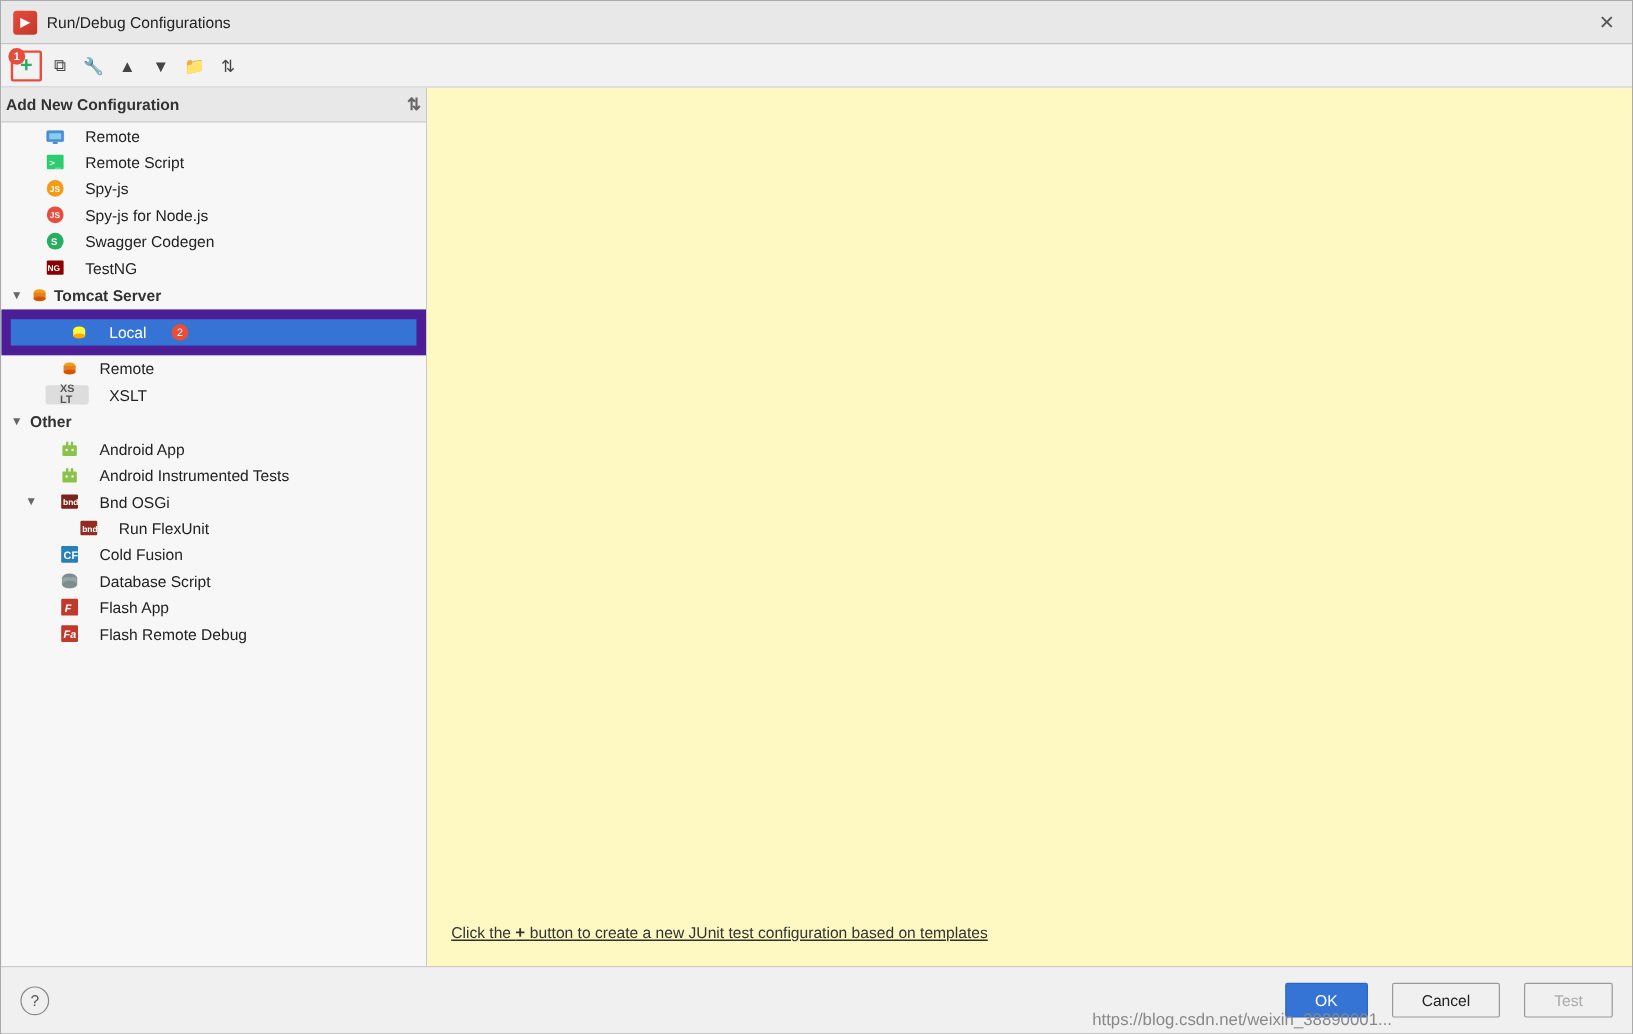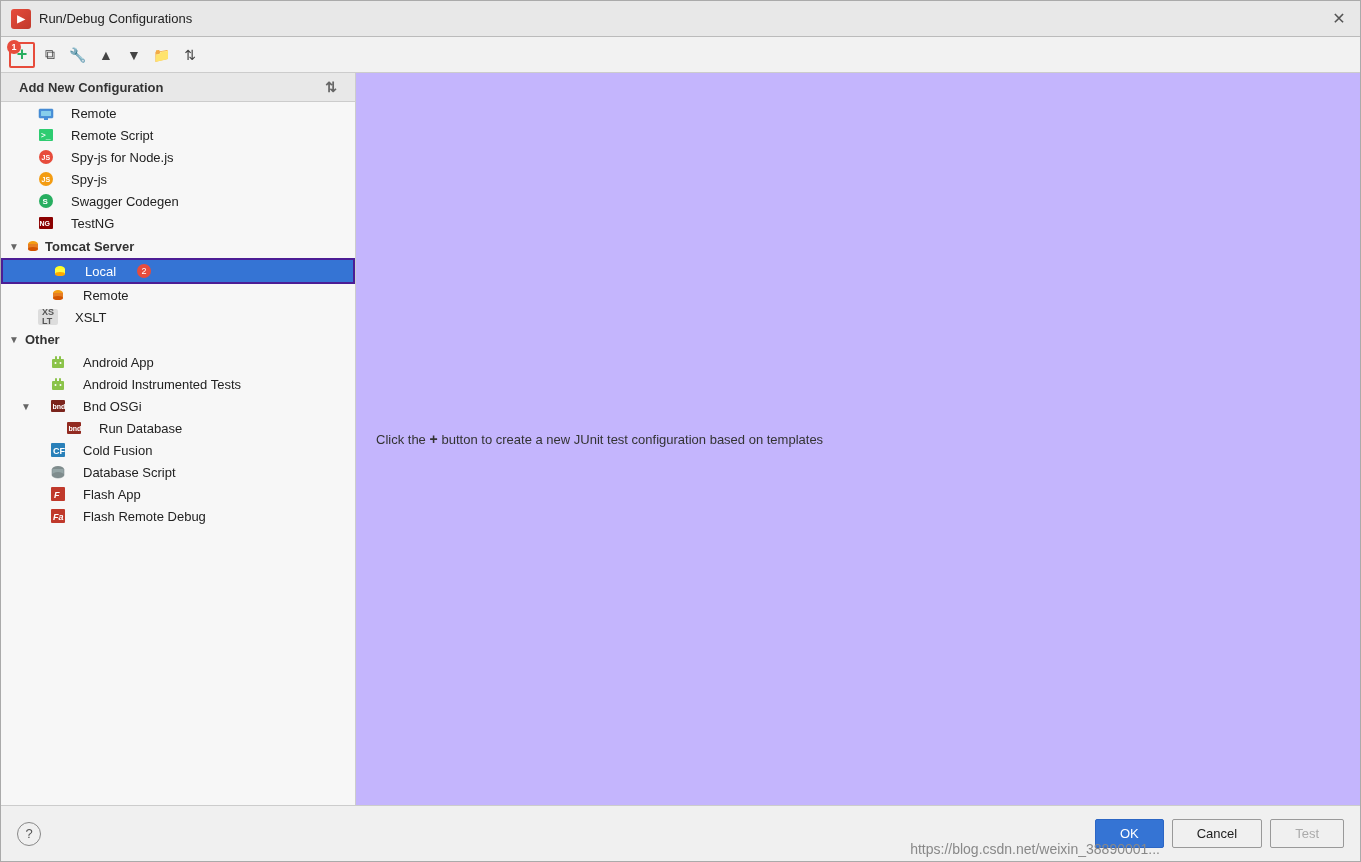--- a/index.html
+++ b/index.html
@@ -118,21 +118,21 @@
       min-width: 355px;
       background: #f7f7f7;
       border-right: 1px solid #ccc;
       display: flex;
       flex-direction: column;
       overflow: hidden;
     }
     .left-panel-header {
       background: #e8e8e8;
       border-bottom: 1px solid #ccc;
-      padding: 6px 18px;
+      padding: 6px 4px;
       display: flex;
       align-items: center;
       justify-content: space-between;
       font-weight: 600;
       color: #333;
       font-size: 13px;
     }
     .filter-icon {
       color: #666;
       font-size: 14px;
@@ -179,24 +179,25 @@
       display: flex;
       align-items: center;
       padding: 4px 8px;
       font-weight: 600;
       color: #333;
       cursor: pointer;
       gap: 4px;
     }
     .right-panel {
       flex: 1;
-      background: #c4b5fd;
+      background: #fef9c3;
       padding: 20px;
       display: flex;
-      align-items: center;
+      align-items: flex-end;
+      text-decoration: underline;
     }
     .hint-text {
       font-size: 13px;
       color: #333;
     }
     .hint-plus {
       font-size: 14px;
       font-weight: bold;
       color: #333;
     }
@@ -217,21 +218,21 @@
       background: none;
       cursor: pointer;
       display: flex;
       align-items: center;
       justify-content: center;
       font-size: 13px;
       color: #555;
     }
     .bottom-buttons {
       display: flex;
-      gap: 8px;
+      gap: 20px;
     }
     .btn {
       padding: 6px 24px;
       border: 1px solid #999;
       cursor: pointer;
       font-size: 13px;
       border-radius: 2px;
       background: #f0f0f0;
       color: #222;
     }
@@ -325,36 +326,36 @@
               <text x="3" y="11" font-size="8" fill="white" font-family="monospace">&gt;_</text>
             </svg>
           </span>
           <span class="item-label">Remote Script</span>
         </div>
 
         <div class="tree-item">
           <span class="expand-arrow">&nbsp;</span>
           <span class="item-icon">
             <svg width="16" height="16" viewBox="0 0 16 16">
+              <circle cx="8" cy="8" r="7" fill="#f39c12"></circle>
+              <text x="3.5" y="11" font-size="7" fill="white" font-family="Arial" font-weight="bold">JS</text>
+            </svg>
+          </span>
+          <span class="item-label">Spy-js</span>
+        </div>
+
+        <div class="tree-item">
+          <span class="expand-arrow">&nbsp;</span>
+          <span class="item-icon">
+            <svg width="16" height="16" viewBox="0 0 16 16">
               <circle cx="8" cy="8" r="7" fill="#e74c3c"></circle>
               <text x="3.5" y="11" font-size="7" fill="white" font-family="Arial" font-weight="bold">JS</text>
             </svg>
           </span>
           <span class="item-label">Spy-js for Node.js</span>
-        </div>
-
-        <div class="tree-item">
-          <span class="expand-arrow">&nbsp;</span>
-          <span class="item-icon">
-            <svg width="16" height="16" viewBox="0 0 16 16">
-              <circle cx="8" cy="8" r="7" fill="#f39c12"></circle>
-              <text x="3.5" y="11" font-size="7" fill="white" font-family="Arial" font-weight="bold">JS</text>
-            </svg>
-          </span>
-          <span class="item-label">Spy-js</span>
         </div>
 
         <div class="tree-item">
           <span class="expand-arrow">&nbsp;</span>
           <span class="item-icon">
             <svg width="16" height="16" viewBox="0 0 16 16">
               <circle cx="8" cy="8" r="7" fill="#27ae60"></circle>
               <text x="4.5" y="11" font-size="8" fill="white" font-family="Arial" font-weight="bold">S</text>
             </svg>
           </span>
@@ -378,21 +379,21 @@
             <svg width="16" height="16" viewBox="0 0 16 16">
               <ellipse cx="8" cy="8" r="7" fill="#e67e22"></ellipse>
               <ellipse cx="8" cy="6" rx="5" ry="3" fill="#f39c12"></ellipse>
               <rect x="3" y="6" width="10" height="5" fill="#e67e22"></rect>
               <ellipse cx="8" cy="11" rx="5" ry="2" fill="#d35400"></ellipse>
             </svg>
           </span>
           <span class="item-label">Tomcat Server</span>
         </div>
 
-        <div class="tree-item tree-indent-1 selected" style="border: 2px solid #4c1d95; box-sizing: border-box;">
+        <div class="tree-item tree-indent-1 selected" style="border: 8px solid #4c1d95; box-sizing: border-box;">
           <span class="expand-arrow">&nbsp;</span>
           <span class="item-icon">
             <svg width="16" height="16" viewBox="0 0 16 16">
               <ellipse cx="8" cy="8" r="7" fill="#e67e22"></ellipse>
               <ellipse cx="8" cy="6" rx="5" ry="3" fill="#f39c12"></ellipse>
               <rect x="3" y="6" width="10" height="5" fill="#e67e22"></rect>
               <ellipse cx="8" cy="11" rx="5" ry="2" fill="#d35400"></ellipse>
             </svg>
           </span>
           <span class="item-label">Local</span>
@@ -407,21 +408,21 @@
               <ellipse cx="8" cy="6" rx="5" ry="3" fill="#f39c12"></ellipse>
               <rect x="3" y="6" width="10" height="5" fill="#e67e22"></rect>
               <ellipse cx="8" cy="11" rx="5" ry="2" fill="#d35400"></ellipse>
             </svg>
           </span>
           <span class="item-label">Remote</span>
         </div>
 
         <div class="tree-item">
           <span class="expand-arrow">&nbsp;</span>
-          <span class="item-icon" style="font-size:9px; font-weight:bold; color:#555; background:#ddd; border-radius:2px; width:20px; height:16px; display:inline-flex; align-items:center; justify-content:center; line-height:1;">XS<br>LT</span>
+          <span class="item-icon" style="font-size:9px; font-weight:bold; color:#555; background:#ddd; border-radius:2px; width:36px; height:16px; display:inline-flex; align-items:center; justify-content:center; line-height:1;">XS<br>LT</span>
           <span class="item-label">XSLT</span>
         </div>
 
         <div class="section-label">
           <span class="expand-arrow">▼</span>
           <span class="item-label">Other</span>
         </div>
 
         <div class="tree-item tree-indent-1">
           <span class="expand-arrow">&nbsp;</span>
@@ -463,21 +464,21 @@
         </div>
 
         <div class="tree-item tree-indent-2">
           <span class="expand-arrow">&nbsp;</span>
           <span class="item-icon">
             <svg width="16" height="16" viewBox="0 0 16 16">
               <rect x="1" y="2" width="14" height="12" rx="1" fill="#922b21"></rect>
               <text x="2.5" y="11" font-size="7" fill="white" font-family="Arial" font-weight="bold">bnd</text>
             </svg>
           </span>
-          <span class="item-label">Run Database</span>
+          <span class="item-label">Run FlexUnit</span>
         </div>
 
 
         <div class="tree-item tree-indent-1">
           <span class="expand-arrow">&nbsp;</span>
           <span class="item-icon">
             <svg width="16" height="16" viewBox="0 0 16 16">
               <rect x="1" y="1" width="14" height="14" rx="1" fill="#2980b9"></rect>
               <text x="3" y="12" font-size="9" fill="white" font-family="Arial" font-weight="bold">CF</text>
             </svg>

